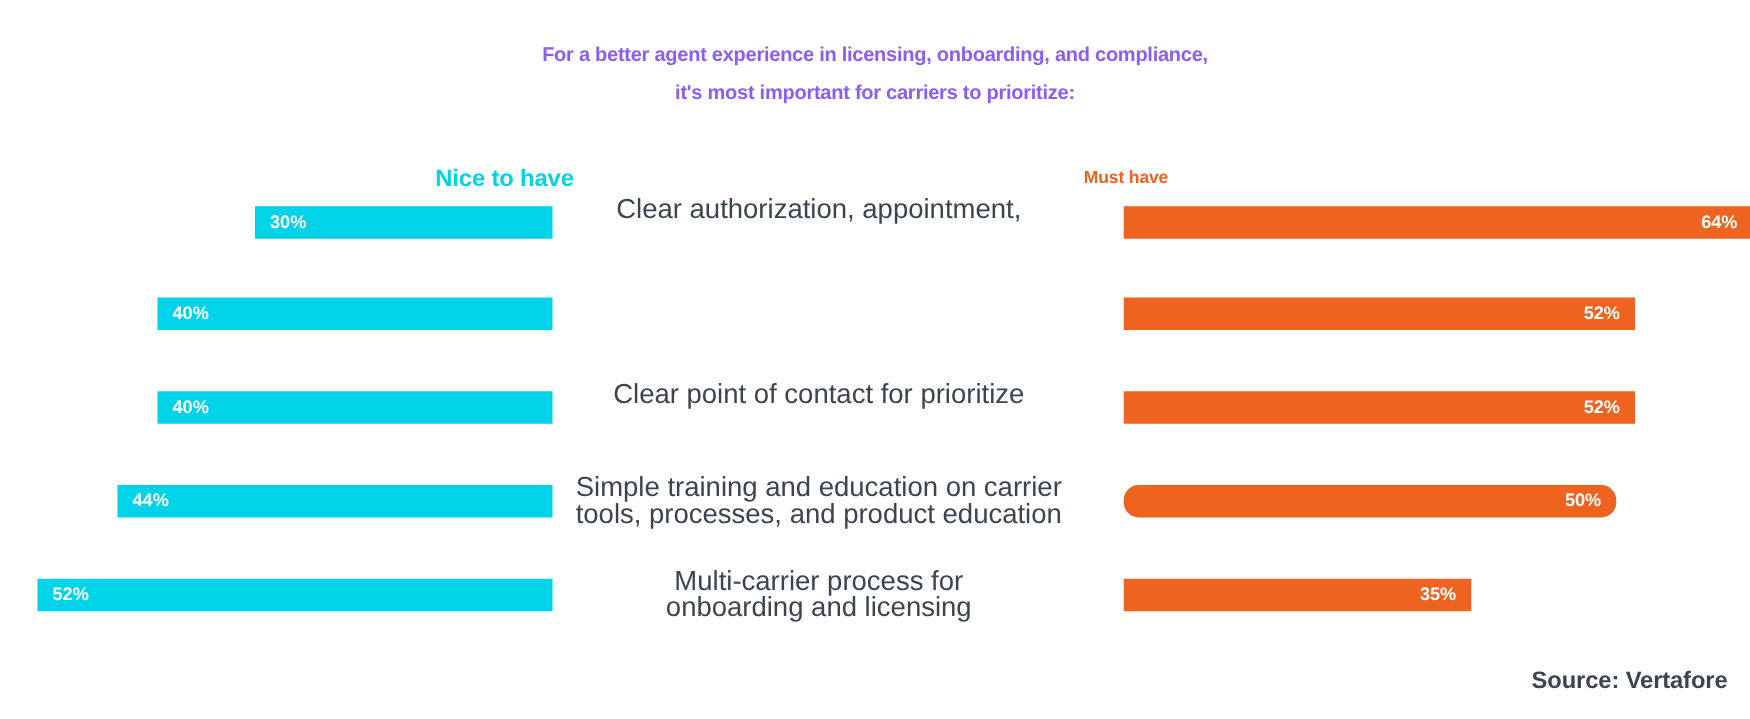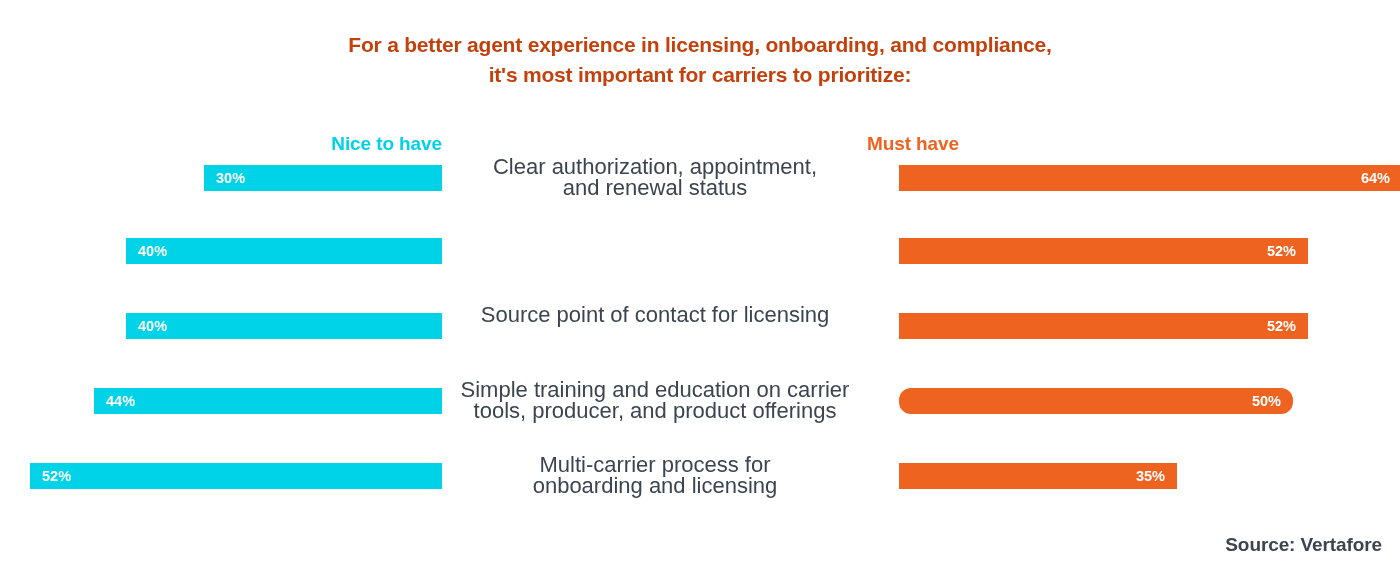--- a/index.html
+++ b/index.html
@@ -16,45 +16,45 @@
     overflow: hidden;
   }
 
   
   .chart-title {
     position: absolute;
     left: 0;
     top: 30px;
     width: 1400px;
     text-align: center;
-    font-size: 21px;
+    font-size: 16px;
     font-weight: bold;
     line-height: 30px;
-    color: #c2410c;
+    color: #8b5cf6;
     letter-spacing: -0.2px;
   }
   .chart-title .line2 { display: block; }
 
   
   .legend-left {
     position: absolute;
-    left: 0;
+    left: 17px;
     top: 133px;
     width: 442px;
     text-align: right;
     font-size: 19px;
     font-weight: bold;
     color: #00d2e8;
     letter-spacing: -0.1px;
   }
   .legend-right {
     position: absolute;
     left: 867px;
     top: 133px;
-    font-size: 19px;
+    font-size: 14px;
     font-weight: bold;
     color: #ee6320;
     letter-spacing: -0.1px;
   }
 
   
   .plot {
     position: absolute;
     left: 0;
     top: 0;
@@ -156,21 +156,21 @@
 <div class="legend-left">Nice to have</div>
 <div class="legend-right">Must have</div>
 
 <div class="plot" id="plot">
     <div class="row" style="top: 165px;">
       <div class="bar-left-track">
         <div class="bar-left" style="width: 238px;">
           <span class="value">30%</span>
         </div>
       </div>
-      <div class="cat-label"><span>Clear authorization, appointment,</span><span class="l2">and renewal status</span></div>
+      <div class="cat-label"><span>Clear authorization, appointment,</span></div>
       <div class="bar-right-track">
         <div class="bar-right" style="width: 503px;">
           <span class="value">64%</span>
         </div>
       </div>
     </div>
     <div class="row" style="top: 238px;">
       <div class="bar-left-track">
         <div class="bar-left" style="width: 316px;">
           <span class="value">40%</span>
@@ -181,34 +181,34 @@
           <span class="value">52%</span>
         </div>
       </div>
     </div>
     <div class="row" style="top: 313px;">
       <div class="bar-left-track">
         <div class="bar-left" style="width: 316px;">
           <span class="value">40%</span>
         </div>
       </div>
-      <div class="cat-label"><span>Source point of contact for licensing</span></div>
+      <div class="cat-label"><span>Clear point of contact for prioritize</span></div>
       <div class="bar-right-track">
         <div class="bar-right" style="width: 409px;">
           <span class="value">52%</span>
         </div>
       </div>
     </div>
     <div class="row" style="top: 388px;">
       <div class="bar-left-track">
         <div class="bar-left" style="width: 348px;">
           <span class="value">44%</span>
         </div>
       </div>
-      <div class="cat-label"><span>Simple training and education on carrier</span><span class="l2">tools, producer, and product offerings</span></div>
+      <div class="cat-label"><span>Simple training and education on carrier</span><span class="l2">tools, processes, and product education</span></div>
       <div class="bar-right-track">
         <div class="bar-right" style="width: 394px; border-radius: 12px;">
           <span class="value">50%</span>
         </div>
       </div>
     </div>
     <div class="row" style="top: 463px;">
       <div class="bar-left-track">
         <div class="bar-left" style="width: 412px;">
           <span class="value">52%</span>

